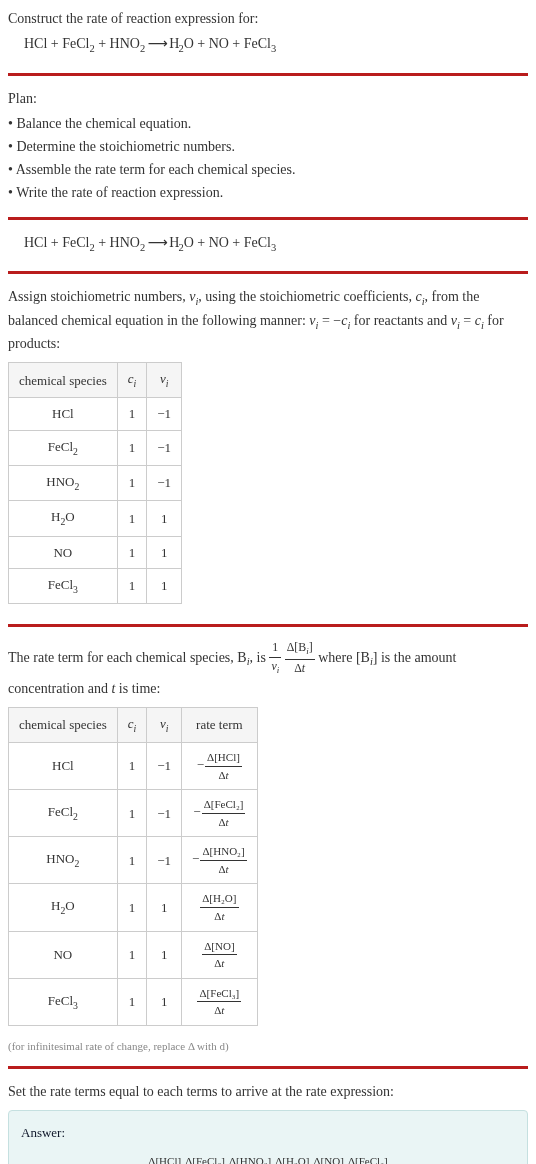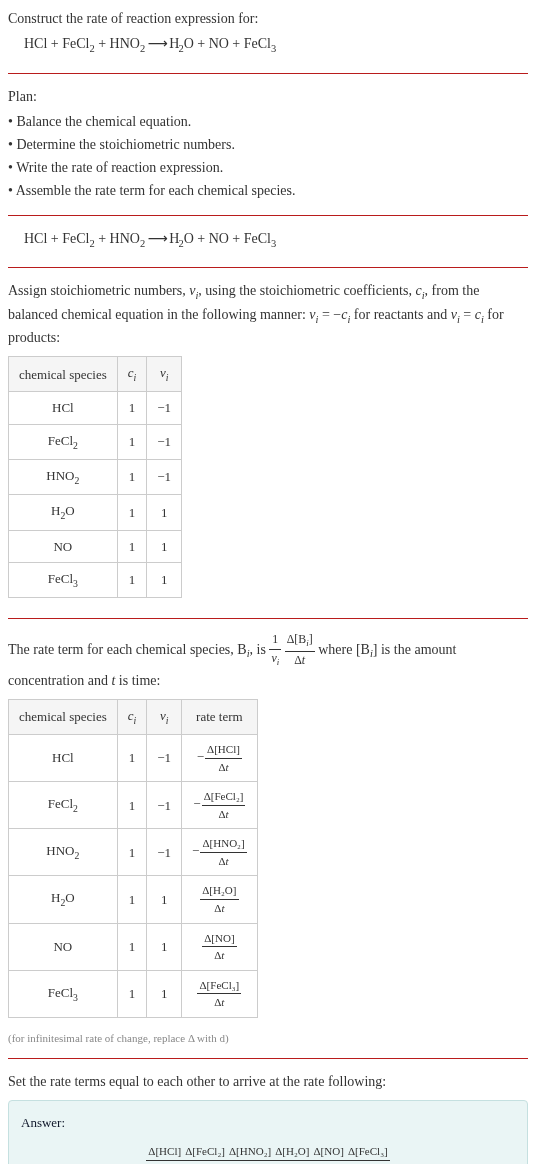--- a/index.html
+++ b/index.html
@@ -12,21 +12,21 @@
       font-size: 14px;
       line-height: 1.5;
       color: #333;
       background: #fff;
       width: 536px;
       padding: 8px;
     }
     .section {
       margin-bottom: 12px;
       padding-bottom: 12px;
-      border-bottom: 1px solid #b91c1c;
+      border-bottom: 3px solid #b91c1c;
     }
     .section:last-of-type {
       border-bottom: none;
     }
     .equation {
       font-family: Georgia, serif;
       margin: 4px 16px;
     }
     .sub {
       vertical-align: sub;
@@ -110,22 +110,22 @@
   <div class="equation">
     <span>HCl + FeCl</span><span class="sub">2</span><span> + HNO</span><span class="sub">2</span><span class="arrow">  ⟶  H</span><span class="sub">2</span><span>O + NO + FeCl</span><span class="sub">3</span>
   </div>
 </div>
 
 <div class="section">
   <div>Plan:</div>
   <div class="bullet-list">
     <div class="bullet-item">• Balance the chemical equation.</div>
     <div class="bullet-item">• Determine the stoichiometric numbers.</div>
+    <div class="bullet-item">• Assemble the rate term for each chemical species.</div>
     <div class="bullet-item">• Write the rate of reaction expression.</div>
-    <div class="bullet-item">• Assemble the rate term for each chemical species.</div>
   </div>
 </div>
 
 <div class="section">
   <div class="equation">
     <span>HCl + FeCl</span><span class="sub">2</span><span> + HNO</span><span class="sub">2</span><span class="arrow">  ⟶  H</span><span class="sub">2</span><span>O + NO + FeCl</span><span class="sub">3</span>
   </div>
 </div>
 
 <div class="section">
@@ -220,21 +220,21 @@
           <td>1</td>
           <td>1</td>
           <td><span class="frac"><span class="frac-num">Δ[FeCl₃]</span><span class="frac-den"><span>Δ</span><span class="italic-var">t</span></span></span></td>
         </tr>
   </tbody>
     </table>
   <div class="note">(for infinitesimal rate of change, replace Δ with d)</div>
 </div>
 
 <div>
-  <div>Set the rate terms equal to each other to arrive at the rate following:</div>
+  <div>Set the rate terms equal to each terms to arrive at the rate expression:</div>
   <div class="answer-box">
     <div class="answer-label">Answer:</div>
     <div class="answer-eq">
       <span class="frac"><span class="frac-num">Δ[HCl]</span></span><span class="frac"><span class="frac-num">Δ[FeCl₂]</span></span><span class="frac"><span class="frac-num">Δ[HNO₂]</span></span><span class="frac"><span class="frac-num">Δ[H₂O]</span></span><span class="frac"><span class="frac-num">Δ[NO]</span></span><span class="frac"><span class="frac-num">Δ[FeCl₃]</span></span>
     </div>
 
   </div>
 </div>
 
 </body></html>

